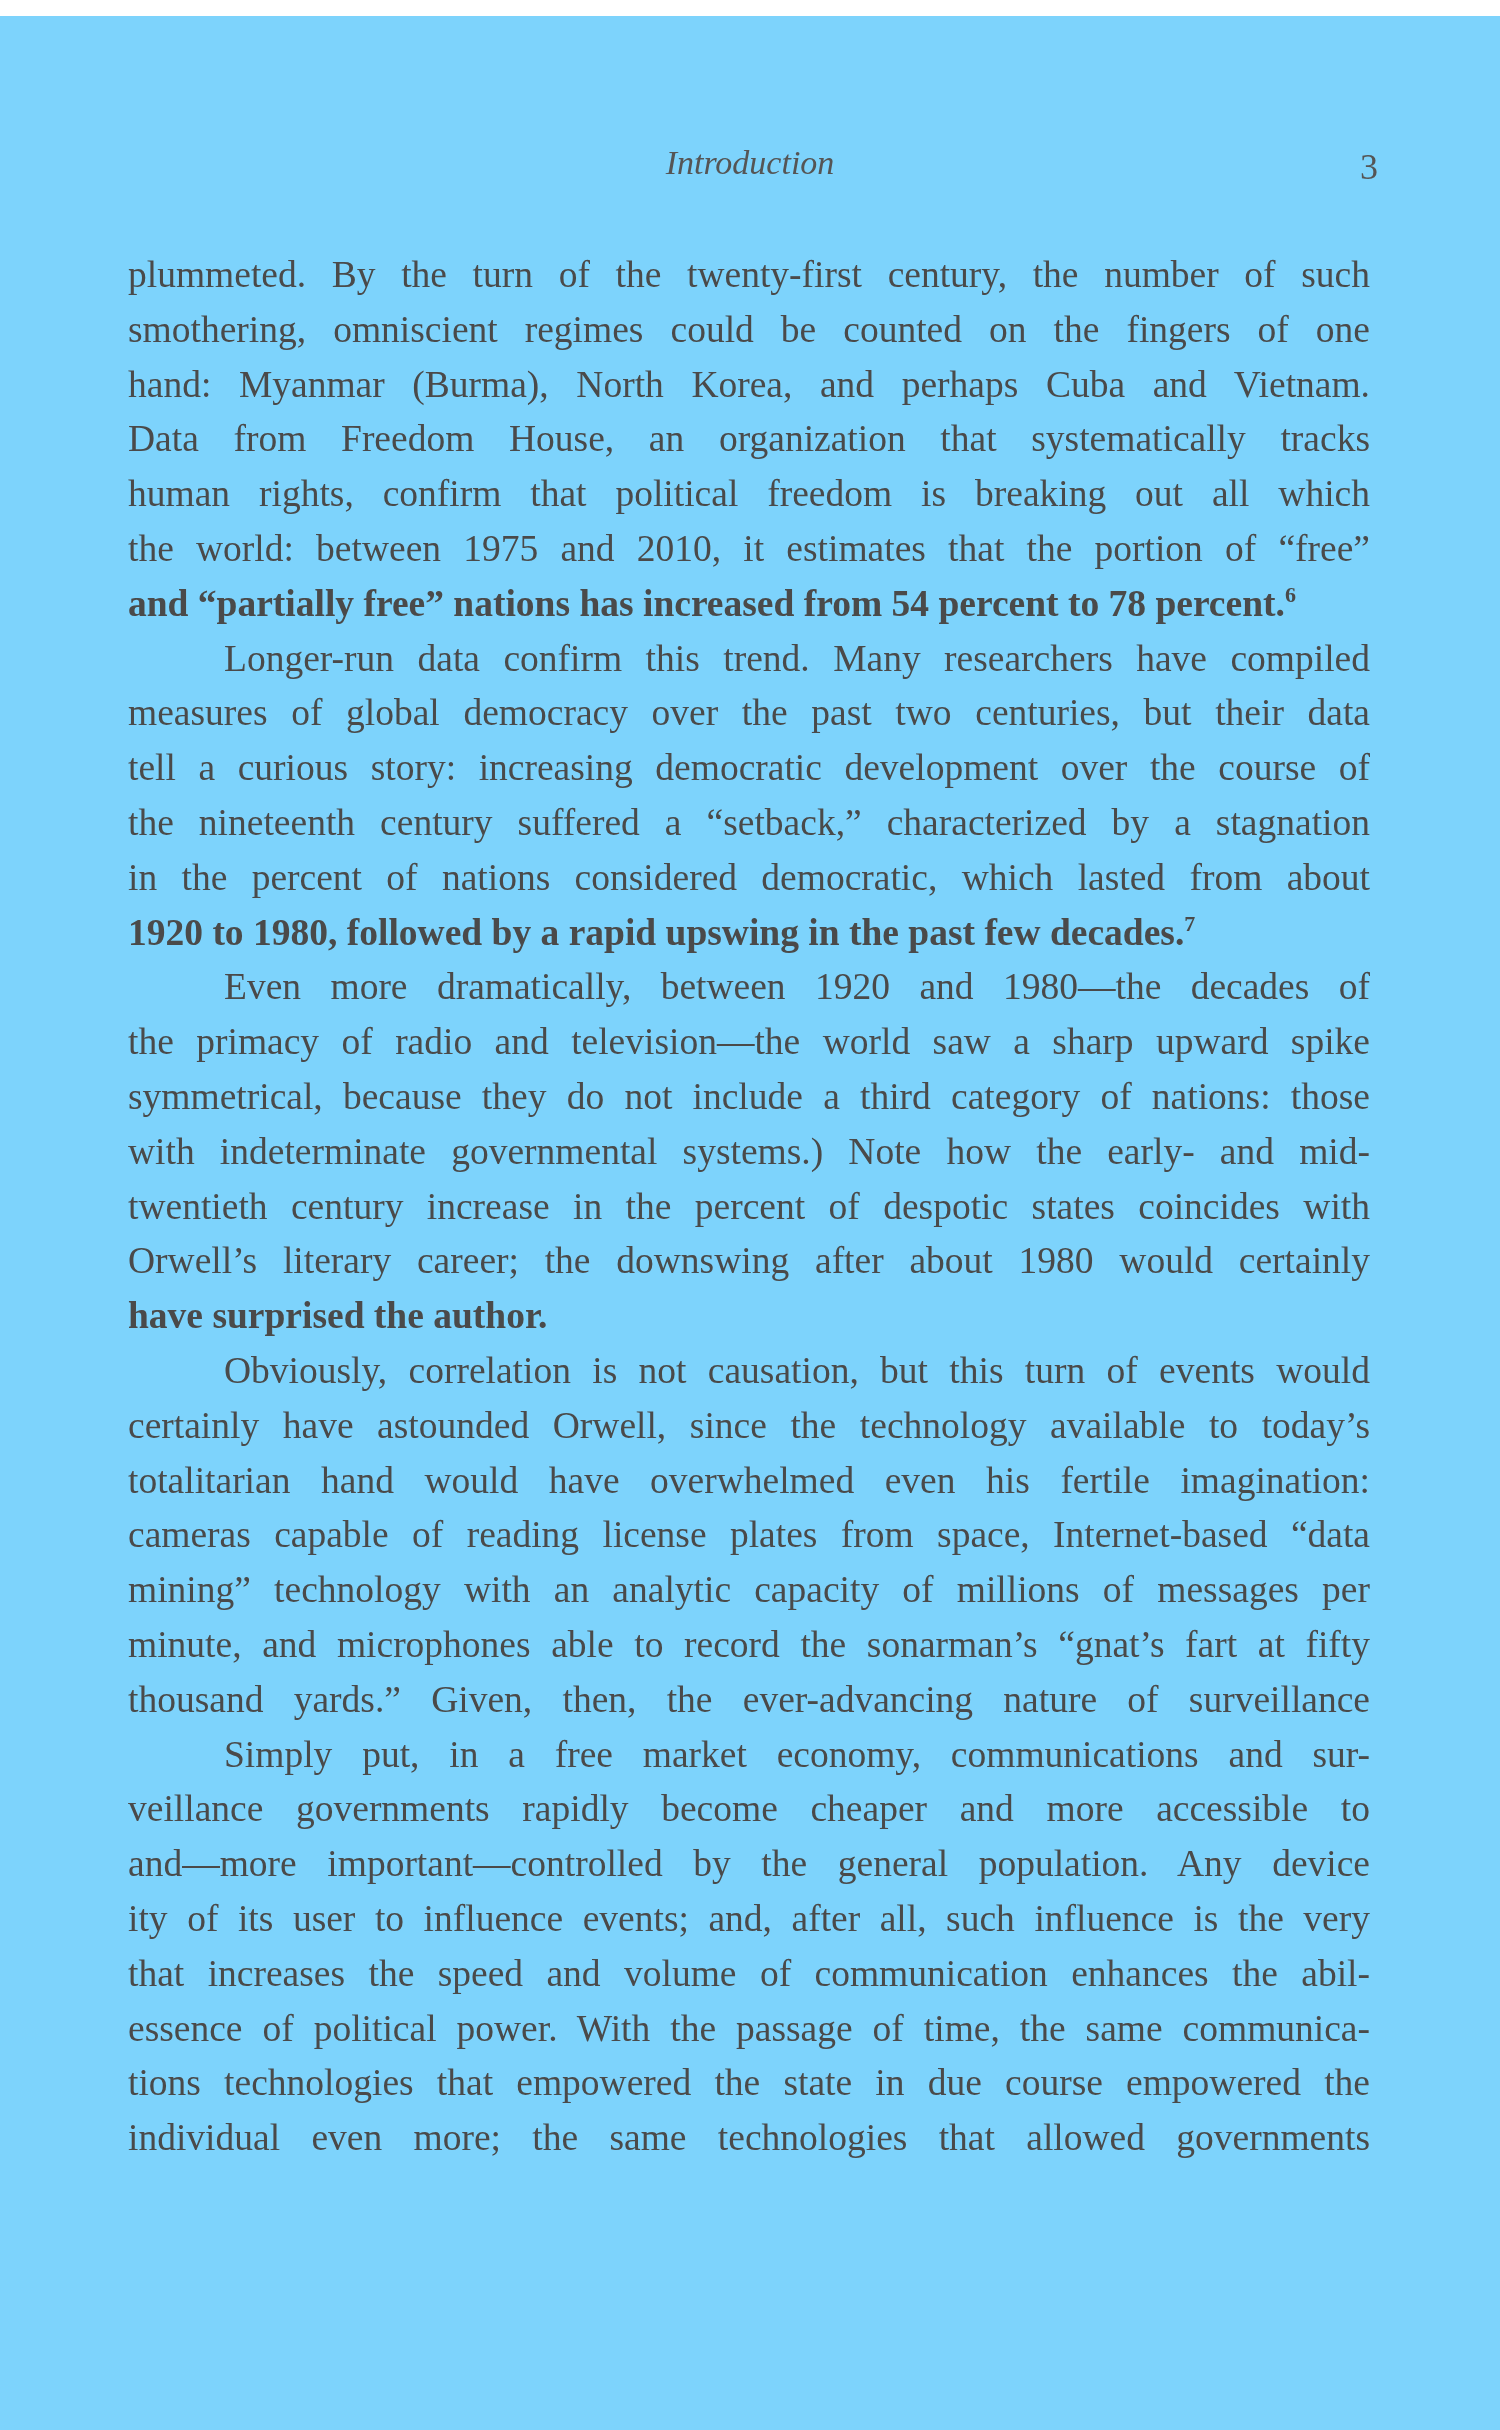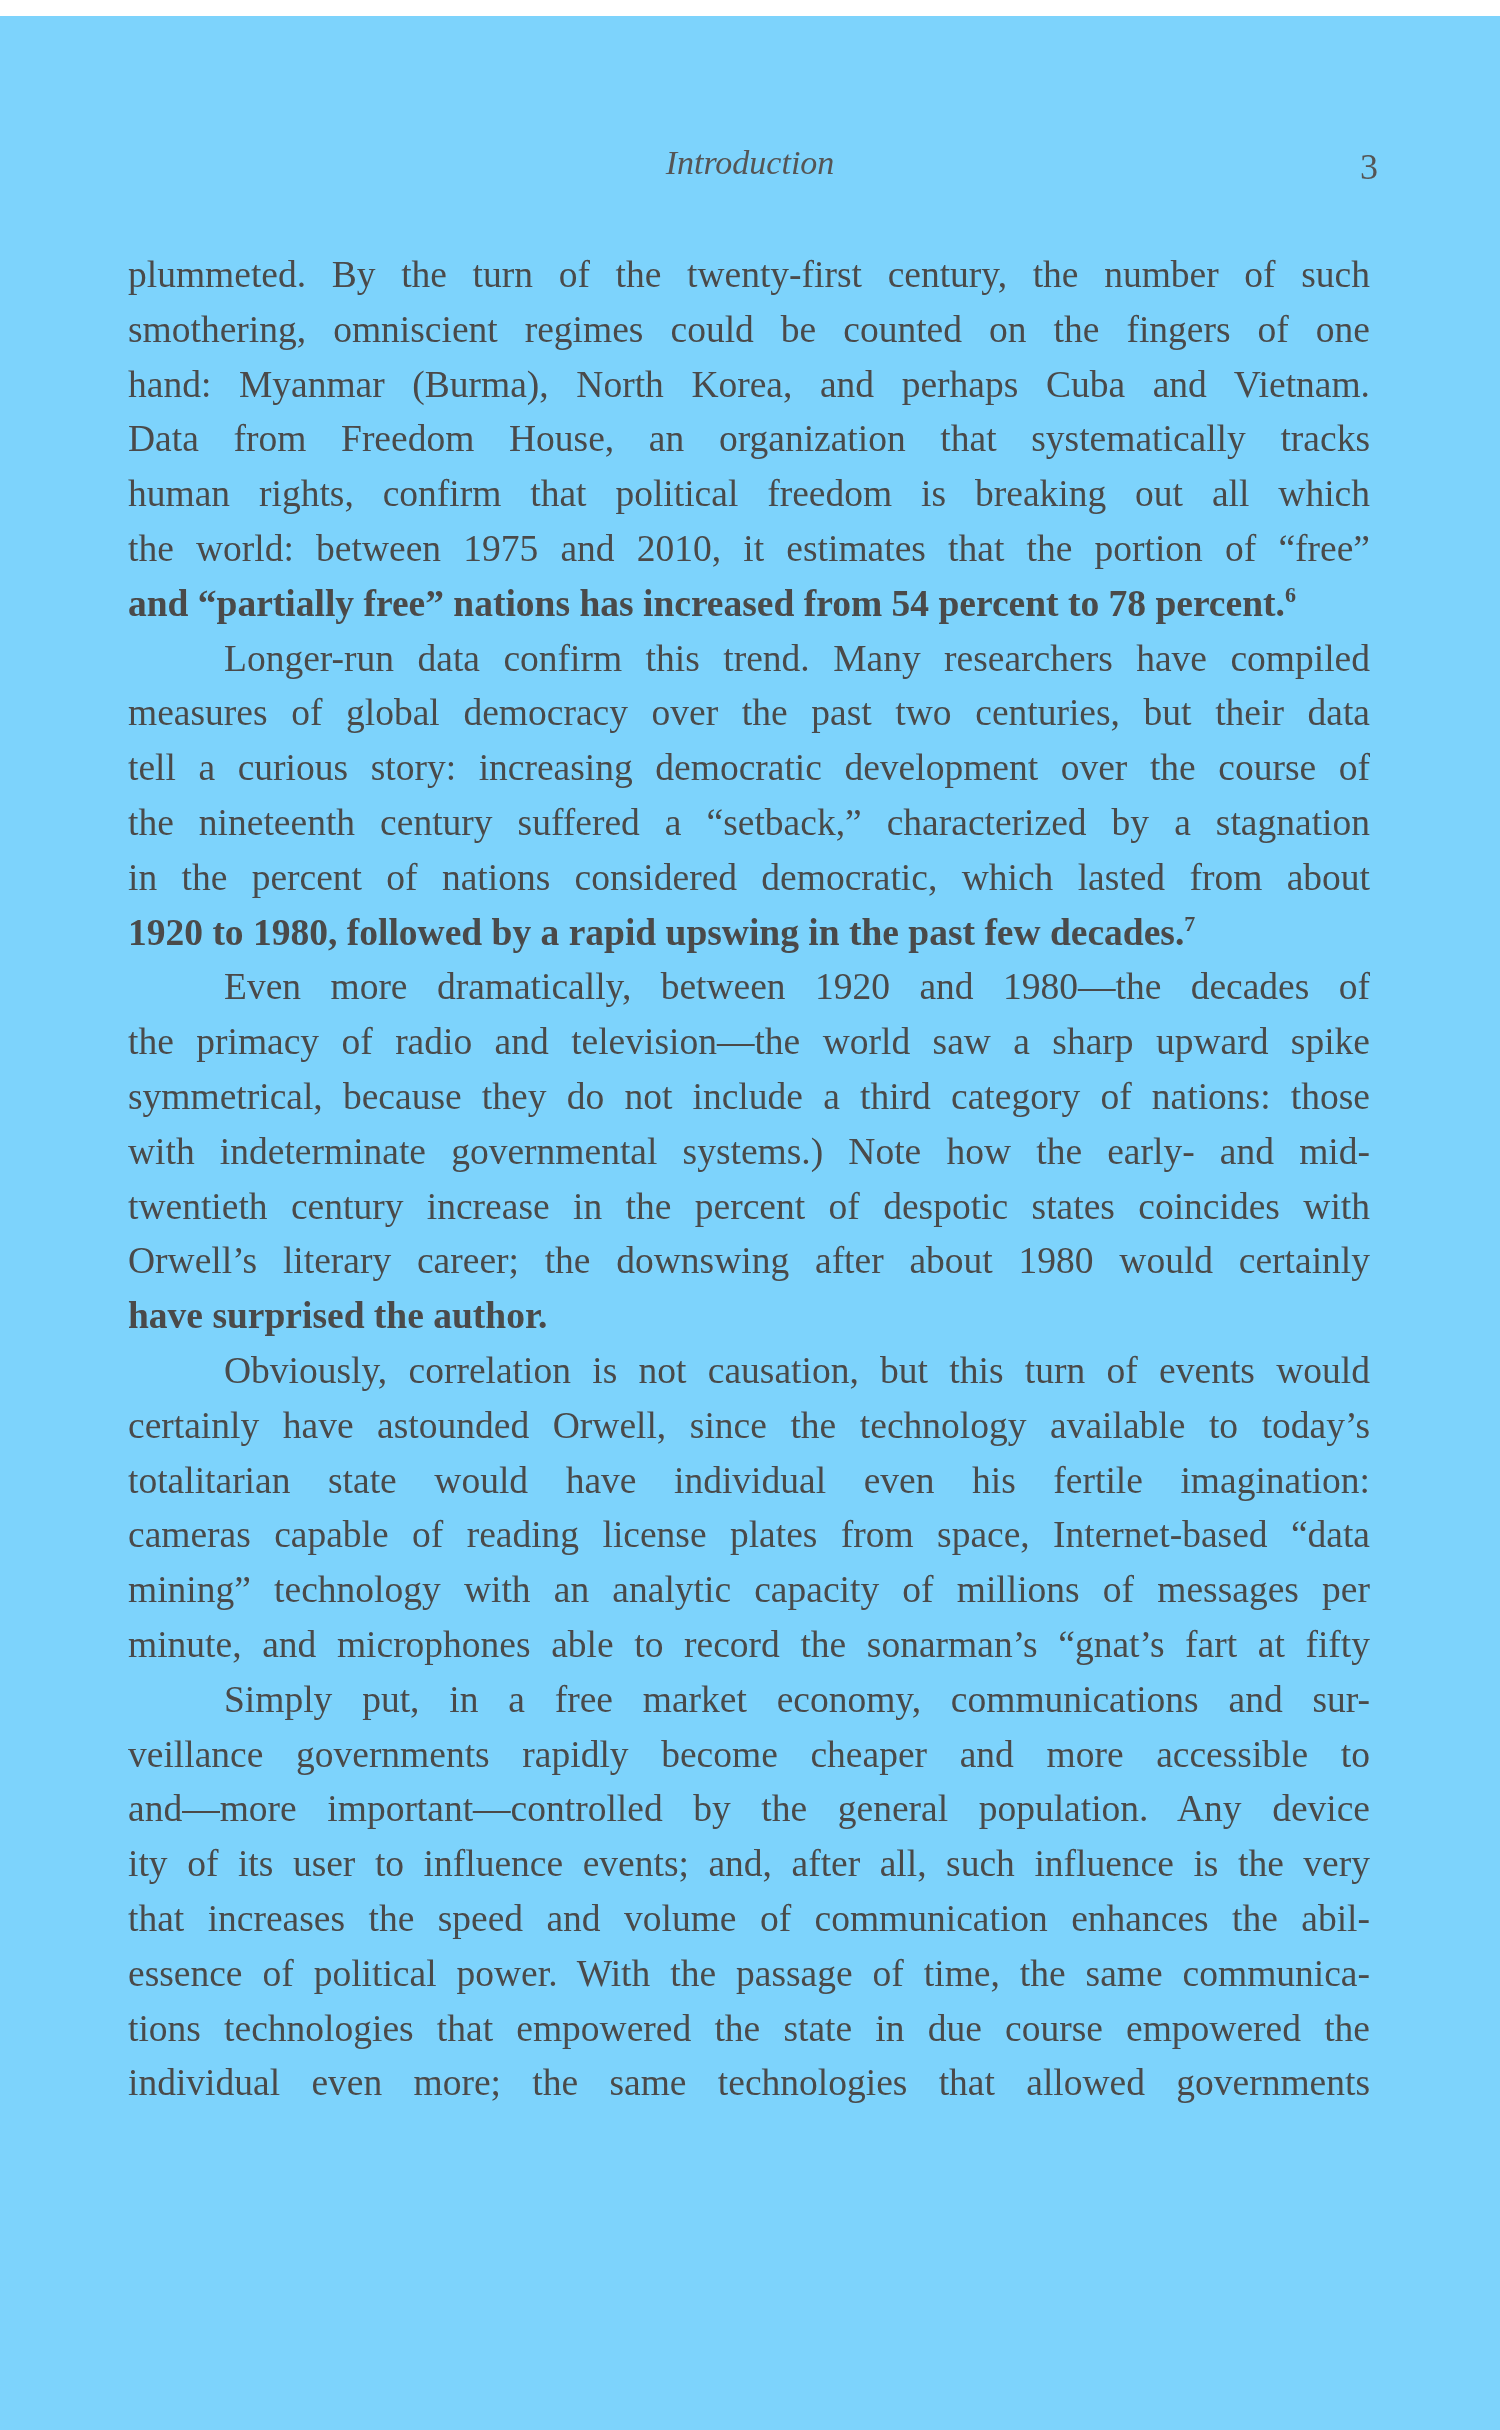--- a/index.html
+++ b/index.html
@@ -48,24 +48,25 @@
       <div class="line last"><span>1920 to 1980, followed by a rapid upswing in the past few decades.</span><sup>7</sup></div>
       <div class="line indent"><span>Even more dramatically, between 1920 and 1980—the decades of</span></div>
       <div class="line"><span>the primacy of radio and television—the world saw a sharp upward spike</span></div>
       <div class="line"><span>symmetrical, because they do not include a third category of nations: those</span></div>
       <div class="line"><span>with indeterminate governmental systems.) Note how the early- and mid-</span></div>
       <div class="line"><span>twentieth century increase in the percent of despotic states coincides with</span></div>
       <div class="line"><span>Orwell’s literary career; the downswing after about 1980 would certainly</span></div>
       <div class="line last"><span>have surprised the author.</span></div>
       <div class="line indent"><span>Obviously, correlation is not causation, but this turn of events would</span></div>
       <div class="line"><span>certainly have astounded Orwell, since the technology available to today’s</span></div>
-      <div class="line"><span>totalitarian state would have individual even his fertile imagination:</span></div>
+      <div class="line"><span>totalitarian hand would have overwhelmed even his fertile imagination:</span></div>
       <div class="line"><span>cameras capable of reading license plates from space, Internet-based “data</span></div>
       <div class="line"><span>mining” technology with an analytic capacity of millions of messages per</span></div>
       <div class="line"><span>minute, and microphones able to record the sonarman’s “gnat’s fart at fifty</span></div>
+      <div class="line"><span>thousand yards.” Given, then, the ever-advancing nature of surveillance</span></div>
       <div class="line indent"><span>Simply put, in a free market economy, communications and sur-</span></div>
       <div class="line"><span>veillance governments rapidly become cheaper and more accessible to</span></div>
       <div class="line"><span>and—more important—controlled by the general population. Any device</span></div>
       <div class="line"><span>ity of its user to influence events; and, after all, such influence is the very</span></div>
       <div class="line"><span>that increases the speed and volume of communication enhances the abil-</span></div>
       <div class="line"><span>essence of political power. With the passage of time, the same communica-</span></div>
       <div class="line"><span>tions technologies that empowered the state in due course empowered the</span></div>
       <div class="line"><span>individual even more; the same technologies that allowed governments</span></div>
     </div>
 </div>

